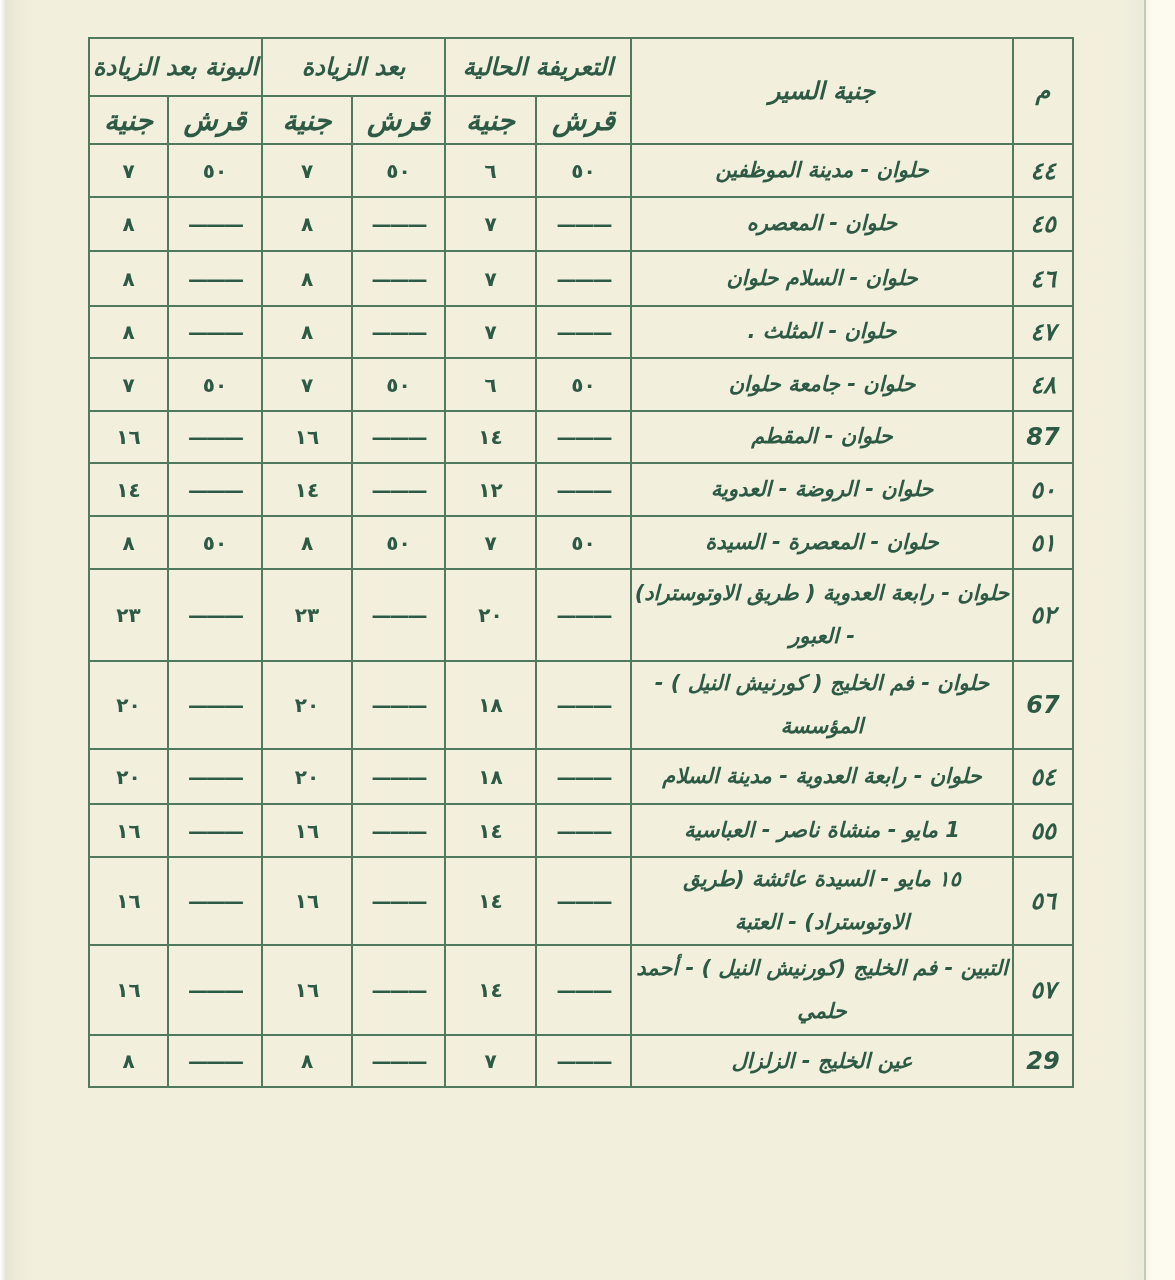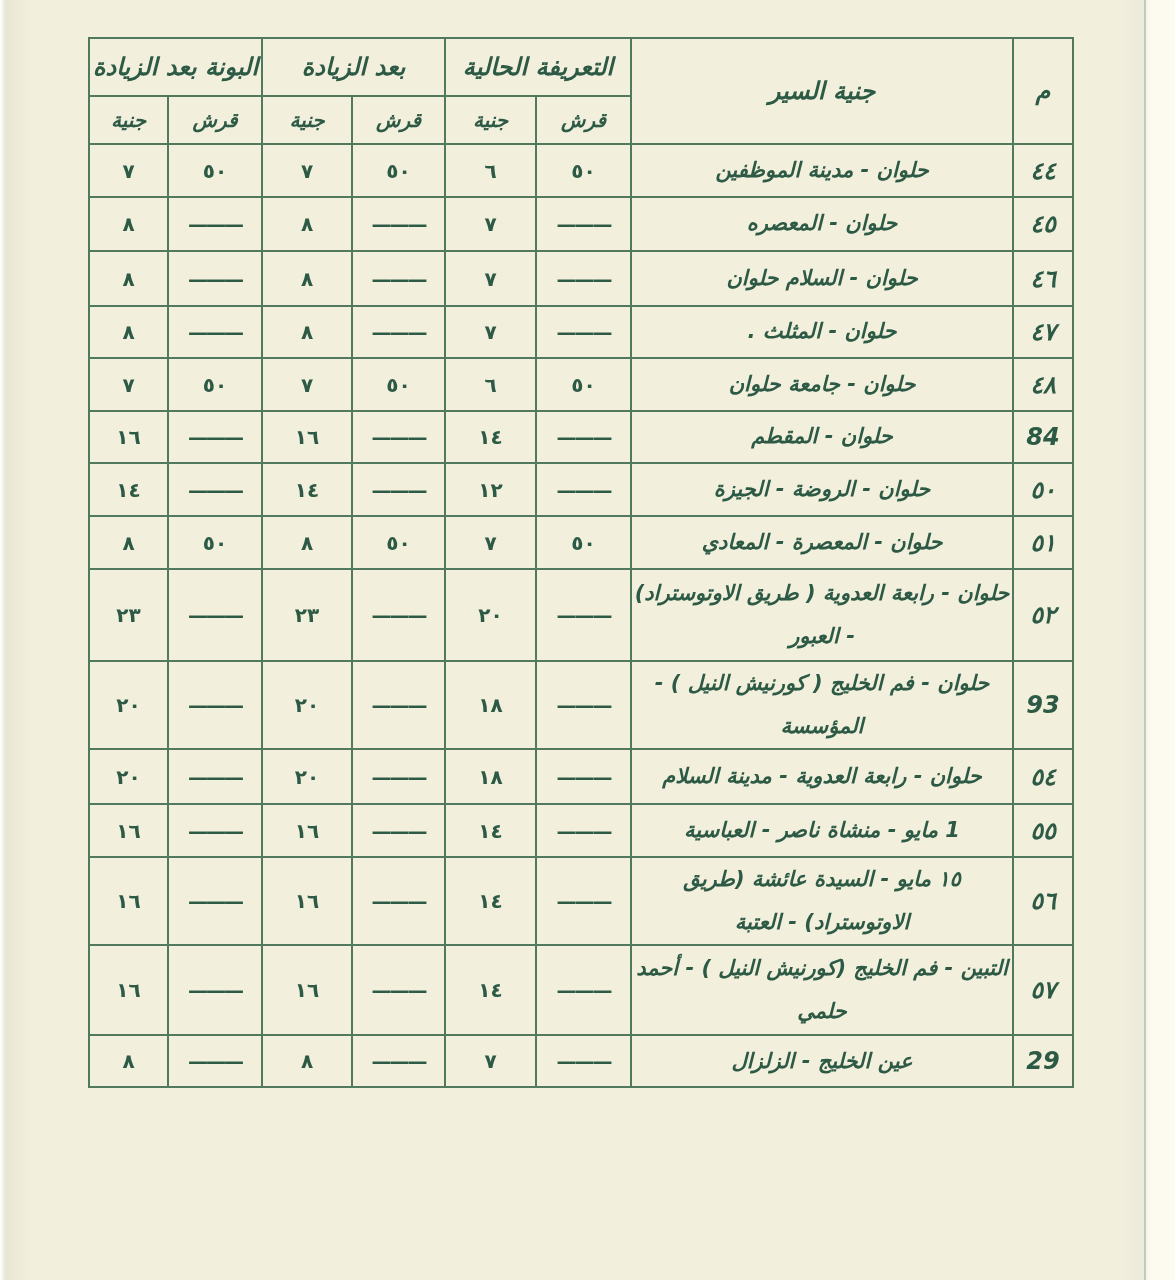--- a/index.html
+++ b/index.html
@@ -41,21 +41,21 @@
     padding:0;
     text-align:center;
     vertical-align:middle;
     font-weight:bold;
     overflow:hidden;
   }
   th.group, th.unit, td.serial, th.serial-h, th.routes-h{
     font-size:24px;
     font-style:italic;
   }
-  th.unit{ font-size:20px; }
+  th.unit{ font-size:28px; }
   td.route{
     font-size:21px;
     font-style:italic;
     line-height:2.05;
     padding:2px 18px;
   }
   td.num{
     font-size:20px;
     letter-spacing:0;
   }
@@ -145,61 +145,61 @@
           <td class="serial">٤٨</td>
           <td class="route">حلوان - جامعة حلوان</td>
           <td class="num">٥٠</td>
           <td class="num">٦</td>
           <td class="num">٥٠</td>
           <td class="num">٧</td>
           <td class="num">٥٠</td>
           <td class="num">٧</td>
         </tr>
         <tr style="height: 52px;">
-          <td class="serial">84</td>
+          <td class="serial">87</td>
           <td class="route">حلوان - المقطم</td>
           <td class="num dash">———</td>
           <td class="num">١٤</td>
           <td class="num dash">———</td>
           <td class="num">١٦</td>
           <td class="num dash">———</td>
           <td class="num">١٦</td>
         </tr>
         <tr style="height: 53px;">
           <td class="serial">٥٠</td>
-          <td class="route">حلوان - الروضة - الجيزة</td>
+          <td class="route">حلوان - الروضة - العدوية</td>
           <td class="num dash">———</td>
           <td class="num">١٢</td>
           <td class="num dash">———</td>
           <td class="num">١٤</td>
           <td class="num dash">———</td>
           <td class="num">١٤</td>
         </tr>
         <tr style="height: 53px;">
           <td class="serial">٥١</td>
-          <td class="route">حلوان - المعصرة - المعادي</td>
+          <td class="route">حلوان - المعصرة - السيدة</td>
           <td class="num">٥٠</td>
           <td class="num">٧</td>
           <td class="num">٥٠</td>
           <td class="num">٨</td>
           <td class="num">٥٠</td>
           <td class="num">٨</td>
         </tr>
         <tr style="height: 92px;">
           <td class="serial">٥٢</td>
           <td class="route">حلوان - رابعة العدوية ( طريق الاوتوستراد) - العبور</td>
           <td class="num dash">———</td>
           <td class="num">٢٠</td>
           <td class="num dash">———</td>
           <td class="num">٢٣</td>
           <td class="num dash">———</td>
           <td class="num">٢٣</td>
         </tr>
         <tr style="height: 85px;">
-          <td class="serial">93</td>
+          <td class="serial">67</td>
           <td class="route">حلوان - فم الخليج ( كورنيش النيل ) - المؤسسة</td>
           <td class="num dash">———</td>
           <td class="num">١٨</td>
           <td class="num dash">———</td>
           <td class="num">٢٠</td>
           <td class="num dash">———</td>
           <td class="num">٢٠</td>
         </tr>
         <tr style="height: 55px;">
           <td class="serial">٥٤</td>

